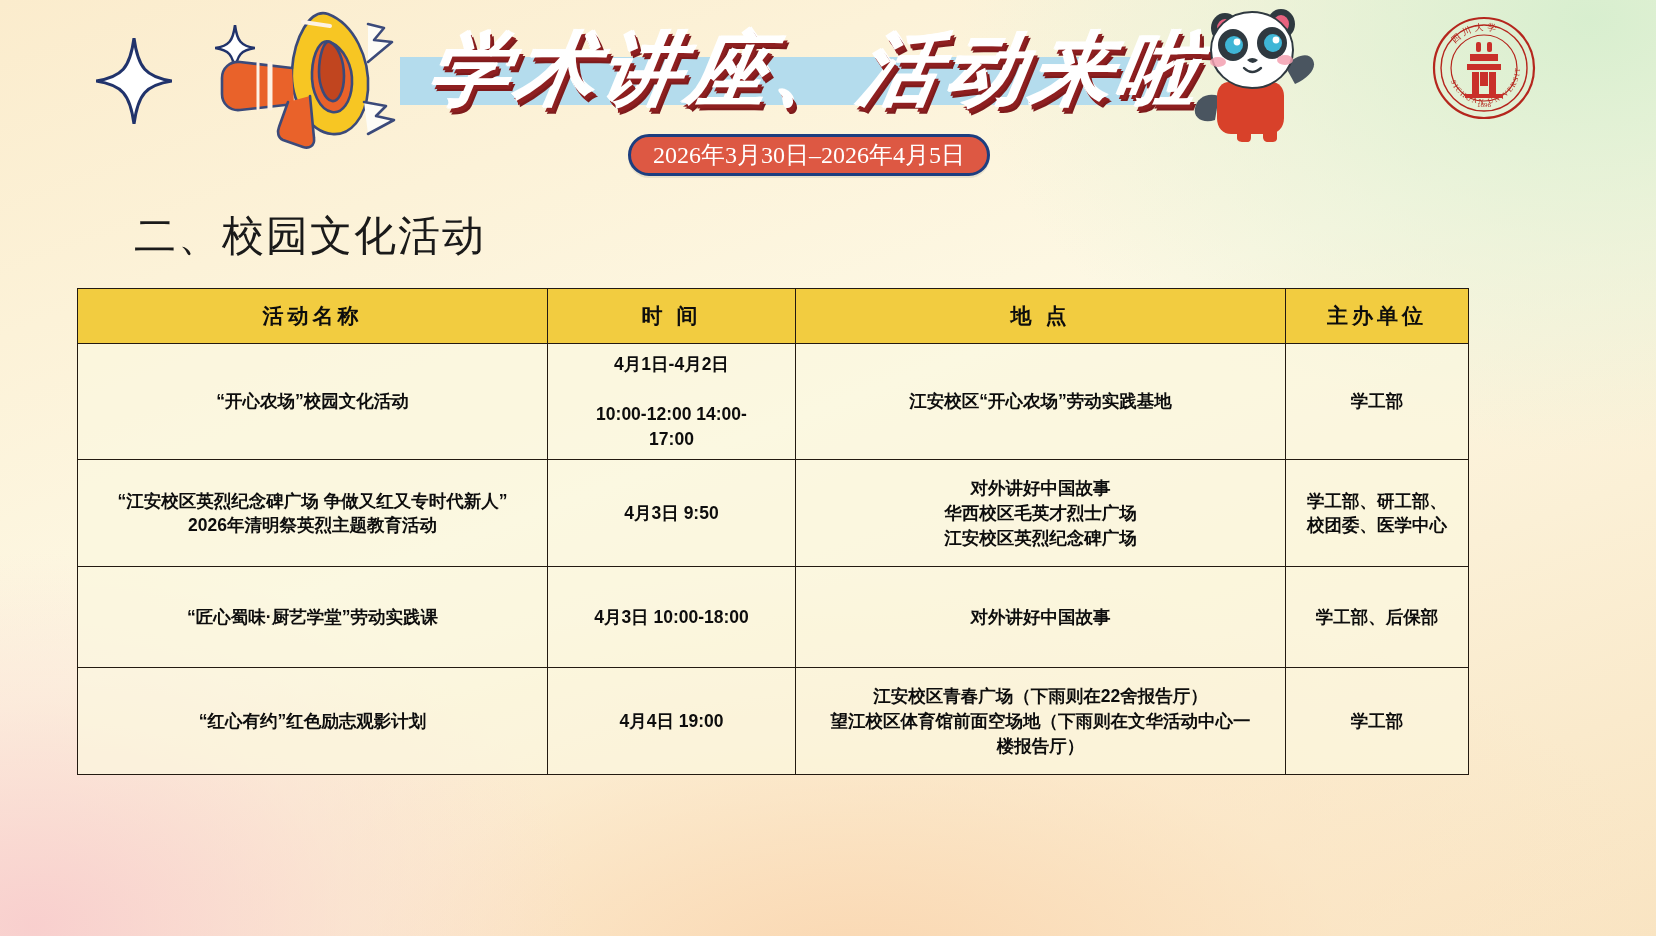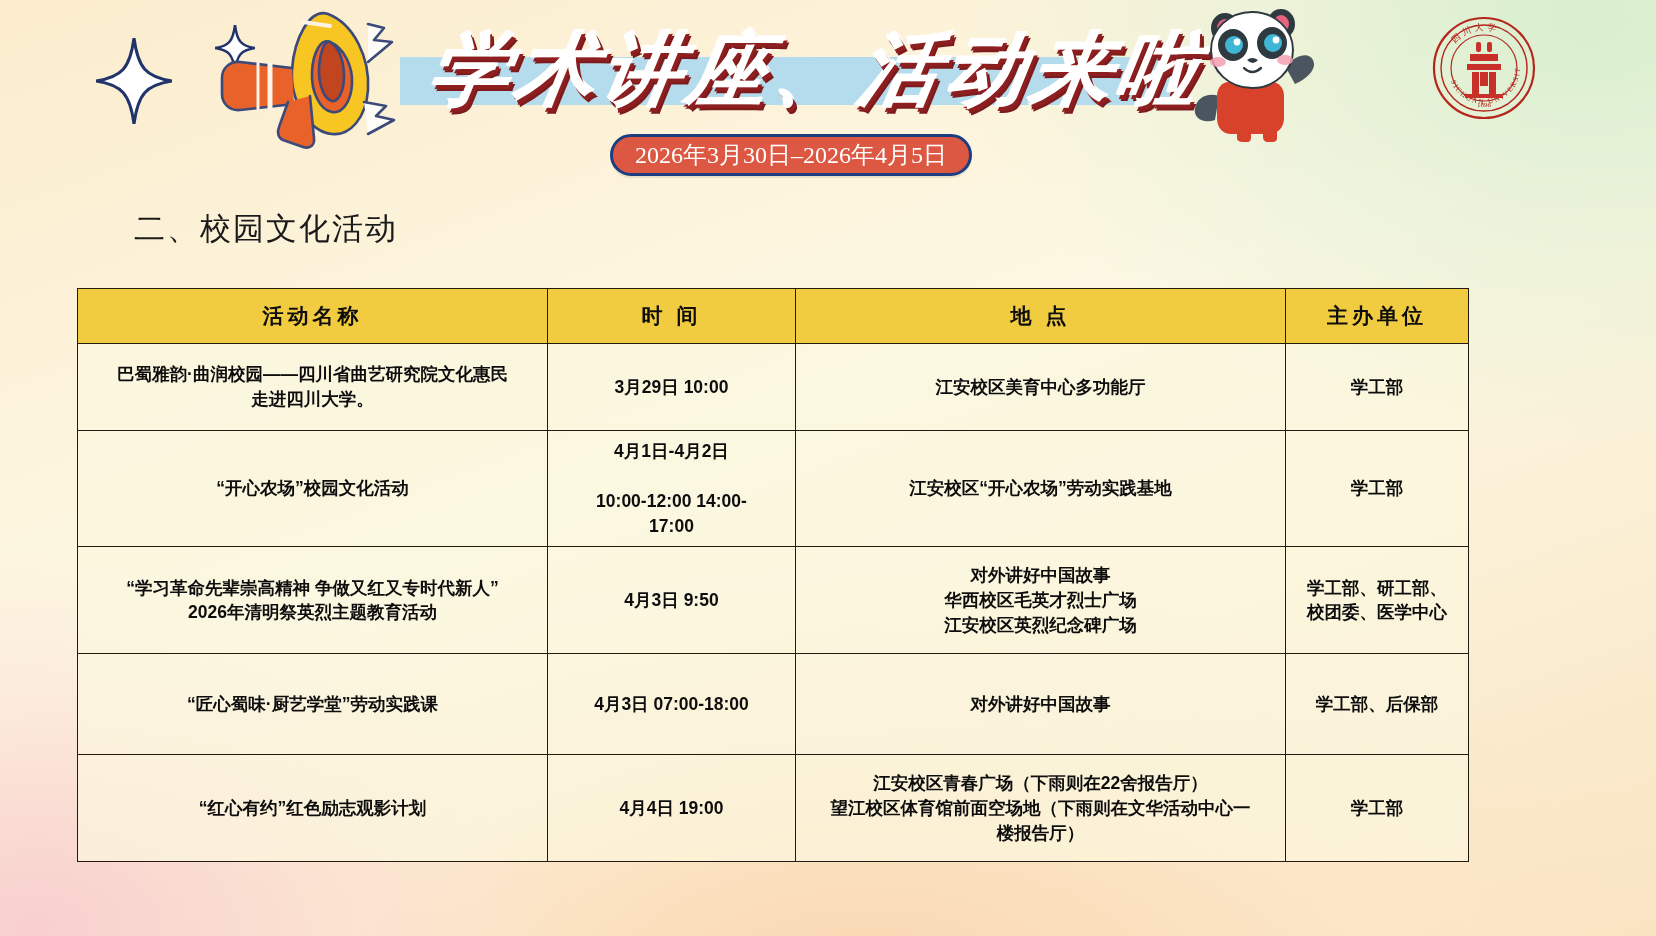--- a/index.html
+++ b/index.html
@@ -56,21 +56,21 @@
     text-shadow:
       3px 4px 0 #8e1f20,
       5px 6px 0 #7d1b1c,
       -1px -1px 0 #ffffff,
       1px -1px 0 #ffffff;
     transform: skewX(-9deg);
   }
 
   .date-badge {
     position: absolute;
-    left: 610px; top: 134px;
+    left: 628px; top: 134px;
     min-width: 360px;
     height: 42px;
     padding: 0 22px;
     box-sizing: border-box;
     background: #dd5843;
     border: 3px solid #1c3e80;
     border-radius: 22px;
     color: #ffffff;
     font-family: "Liberation Serif", "DejaVu Serif", serif;
     font-size: 24px;
@@ -80,21 +80,21 @@
     box-shadow: 0 2px 0 rgba(0,0,0,0.08);
   }
 
   .panda { position: absolute; left: 1185px; top: 0px; width: 130px; height: 142px; }
   .scu-logo { position: absolute; left: 1432px; top: 16px; width: 104px; height: 104px; }
 
   
   .section-heading {
     position: absolute;
     left: 134px; top: 208px;
-    font-size: 31px;
+    font-size: 42px;
     font-weight: 400;
     color: #1a1a1a;
     letter-spacing: 2px;
     white-space: nowrap;
     font-family: "Liberation Sans", "DejaVu Sans", sans-serif;
   }
 
   
   .table-wrap {
     position: absolute;
@@ -252,49 +252,42 @@
       </colgroup>
       <thead>
         <tr>
           <th>活动名称</th>
           <th>时  间</th>
           <th>地  点</th>
           <th>主办单位</th>
         </tr>
       </thead>
       <tbody>
-        <tr class="r1">
-          <td class="cell-name multiline">巴蜀雅韵·曲润校园——四川省曲艺研究院文化惠民
-走进四川大学。</td>
-          <td class="cell-time multiline">3月29日 10:00</td>
-          <td class="cell-place multiline">江安校区美育中心多功能厅</td>
-          <td class="cell-org multiline">学工部</td>
-        </tr>
         <tr class="r3">
           <td class="cell-name multiline">“开心农场”校园文化活动</td>
           <td class="cell-time multiline">4月1日-4月2日
 
 10:00-12:00 14:00-
 17:00</td>
           <td class="cell-place multiline">江安校区“开心农场”劳动实践基地</td>
           <td class="cell-org multiline">学工部</td>
         </tr>
         <tr class="r4">
-          <td class="cell-name multiline">“学习革命先辈崇高精神 争做又红又专时代新人”
+          <td class="cell-name multiline">“江安校区英烈纪念碑广场 争做又红又专时代新人”
 2026年清明祭英烈主题教育活动</td>
           <td class="cell-time multiline">4月3日 9:50</td>
           <td class="cell-place multiline">对外讲好中国故事
 华西校区毛英才烈士广场
 江安校区英烈纪念碑广场</td>
           <td class="cell-org multiline">学工部、研工部、
 校团委、医学中心</td>
         </tr>
         <tr class="r5">
           <td class="cell-name multiline">“匠心蜀味·厨艺学堂”劳动实践课</td>
-          <td class="cell-time multiline">4月3日 07:00-18:00</td>
+          <td class="cell-time multiline">4月3日 10:00-18:00</td>
           <td class="cell-place multiline">对外讲好中国故事</td>
           <td class="cell-org multiline">学工部、后保部</td>
         </tr>
         <tr class="r6">
           <td class="cell-name multiline">“红心有约”红色励志观影计划</td>
           <td class="cell-time multiline">4月4日 19:00</td>
           <td class="cell-place multiline">江安校区青春广场（下雨则在22舍报告厅）
 望江校区体育馆前面空场地（下雨则在文华活动中心一
 楼报告厅）</td>
           <td class="cell-org multiline">学工部</td>

